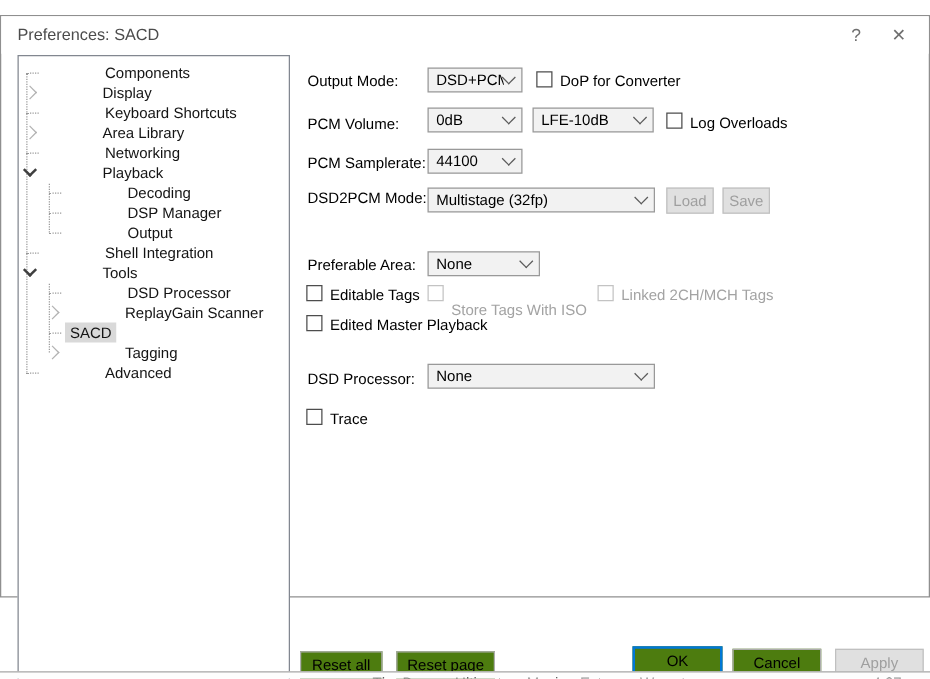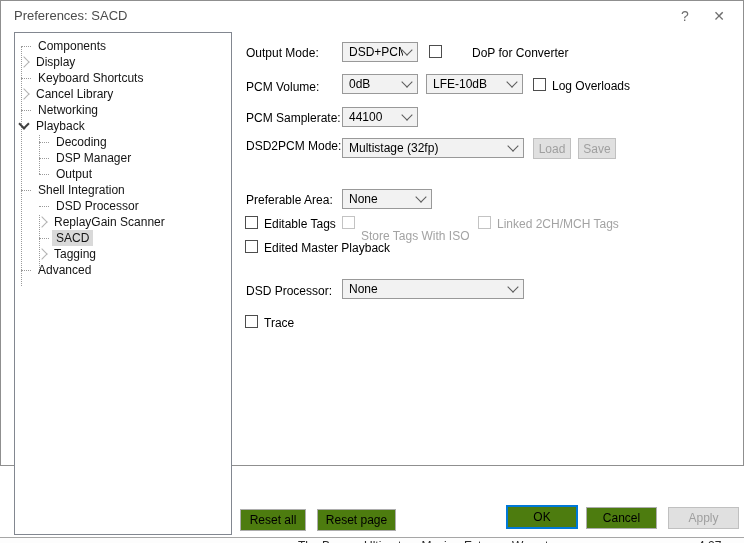--- a/index.html
+++ b/index.html
@@ -1,18 +1,18 @@
 <!DOCTYPE html>
 <html><head>
 <meta charset="utf-8">
 <style>
   html,body{margin:0;padding:0;background:#fff;}
   .screen{position:relative;width:744px;height:543px;font-family:"Liberation Sans",sans-serif;
           font-size:12px;color:#000;background:#fff;overflow:hidden;}
-  .dialog{position:absolute;left:0;top:0;width:744px;height:466px;background:#ffffff;
+  .dialog{position:absolute;left:0;top:12px;width:744px;height:466px;background:#ffffff;
           border:1px solid #8f8f8f;box-sizing:border-box;}
   
   .titlebar{position:absolute;left:0;top:0;right:0;height:30px;background:#fff;}
   .title{position:absolute;left:13px;top:7px;font-size:13px;color:#4c4c4c;white-space:nowrap;}
   .caption-btn{position:absolute;top:4px;width:32px;height:22px;display:flex;align-items:center;
                justify-content:center;color:#6f6f6f;font-size:14px;cursor:default;}
   .help-btn{left:668px;}
   .close-btn{left:702px;}
   
   .tree{position:absolute;left:13px;top:31px;width:218px;height:503px;background:#fff;
@@ -23,21 +23,21 @@
   .stub{display:inline-block;width:10px;height:0;border-top:1px dotted #9a9a9a;margin-right:5px;}
   .trow.lvl0 .stub{margin-left:6px;}
   .trow.lvl1 .stub{margin-left:24px;}
   .chev{display:inline-block;width:8px;height:8px;box-sizing:border-box;margin-right:6px;}
   .chev.collapsed{border-right:1px solid #b2b2b2;border-bottom:1px solid #b2b2b2;
                   transform:rotate(-45deg);margin-top:-1px;}
   .chev.expanded{border-right:2px solid #3f3f3f;border-bottom:2px solid #3f3f3f;
                  transform:rotate(45deg);margin-top:-4px;}
   .trow.lvl0 .chev{margin-left:5px;}
   .trow.lvl1 .chev{margin-left:23px;}
-  .tlabel{color:#141414;padding:1px 2px;}
+  .tlabel{color:#141414;padding:1px 2px;margin-left:46px;}
   .tlabel.selected{background:#d9d9d9;padding:1px 4px;margin-left:-2px;}
   
   .lbl{position:absolute;white-space:nowrap;line-height:14px;color:#000;}
   .lbl.disabled{color:#a3a3a3;}
   .combo{position:absolute;height:20px;background:#f2f2f2;border:1px solid #999;
          box-sizing:border-box;display:flex;align-items:center;padding:0 6px;cursor:default;}
   .combo .val{flex:1;overflow:hidden;white-space:nowrap;}
   .dnchev{width:7px;height:7px;border-right:1px solid #5b5b5b;border-bottom:1px solid #5b5b5b;
           transform:rotate(45deg);margin-top:-4px;flex:none;}
   .cb{position:absolute;width:13px;height:13px;background:#fff;border:1px solid #4d4d4d;
@@ -82,21 +82,21 @@
         <div class="trow lvl0">
           <span class="chev collapsed"></span>
           <span class="tlabel">Display</span>
         </div>
         <div class="trow lvl0">
           <span class="stub"></span>
           <span class="tlabel">Keyboard Shortcuts</span>
         </div>
         <div class="trow lvl0">
           <span class="chev collapsed"></span>
-          <span class="tlabel">Cancel Library</span>
+          <span class="tlabel">Area Library</span>
         </div>
         <div class="trow lvl0">
           <span class="stub"></span>
           <span class="tlabel">Networking</span>
         </div>
         <div class="trow lvl0">
           <span class="chev expanded"></span>
           <span class="tlabel">Playback</span>
         </div>
         <div class="trow lvl1">
@@ -107,20 +107,24 @@
           <span class="stub"></span>
           <span class="tlabel">DSP Manager</span>
         </div>
         <div class="trow lvl1">
           <span class="stub"></span>
           <span class="tlabel">Output</span>
         </div>
         <div class="trow lvl0">
           <span class="stub"></span>
           <span class="tlabel">Shell Integration</span>
+        </div>
+        <div class="trow lvl0">
+          <span class="chev expanded"></span>
+          <span class="tlabel">Tools</span>
         </div>
         <div class="trow lvl1">
           <span class="stub"></span>
           <span class="tlabel">DSD Processor</span>
         </div>
         <div class="trow lvl1">
           <span class="chev collapsed"></span>
           <span class="tlabel">ReplayGain Scanner</span>
         </div>
         <div class="trow lvl1">
@@ -137,21 +141,21 @@
         </div>
       </div>
     </div>
 
     <div class="lbl" style="left:245px;top:45px;">Output Mode:</div>
     <div class="combo" style="left:341px;top:41px;width:76px;">
       <span class="val">DSD+PCM</span>
       <span class="dnchev"></span>
     </div>
     <div class="cb" style="left:428px;top:44px;"></div>
-    <div class="lbl" style="left:447px;top:45px;margin-left:24px;">DoP for Converter</div>
+    <div class="lbl" style="left:447px;top:45px;">DoP for Converter</div>
 
     <div class="lbl" style="left:245px;top:79px;">PCM Volume:</div>
     <div class="combo" style="left:341px;top:73px;width:76px;">
       <span class="val">0dB</span>
       <span class="dnchev"></span>
     </div>
     <div class="combo" style="left:425px;top:73px;width:97px;">
       <span class="val">LFE-10dB</span>
       <span class="dnchev"></span>
     </div>

